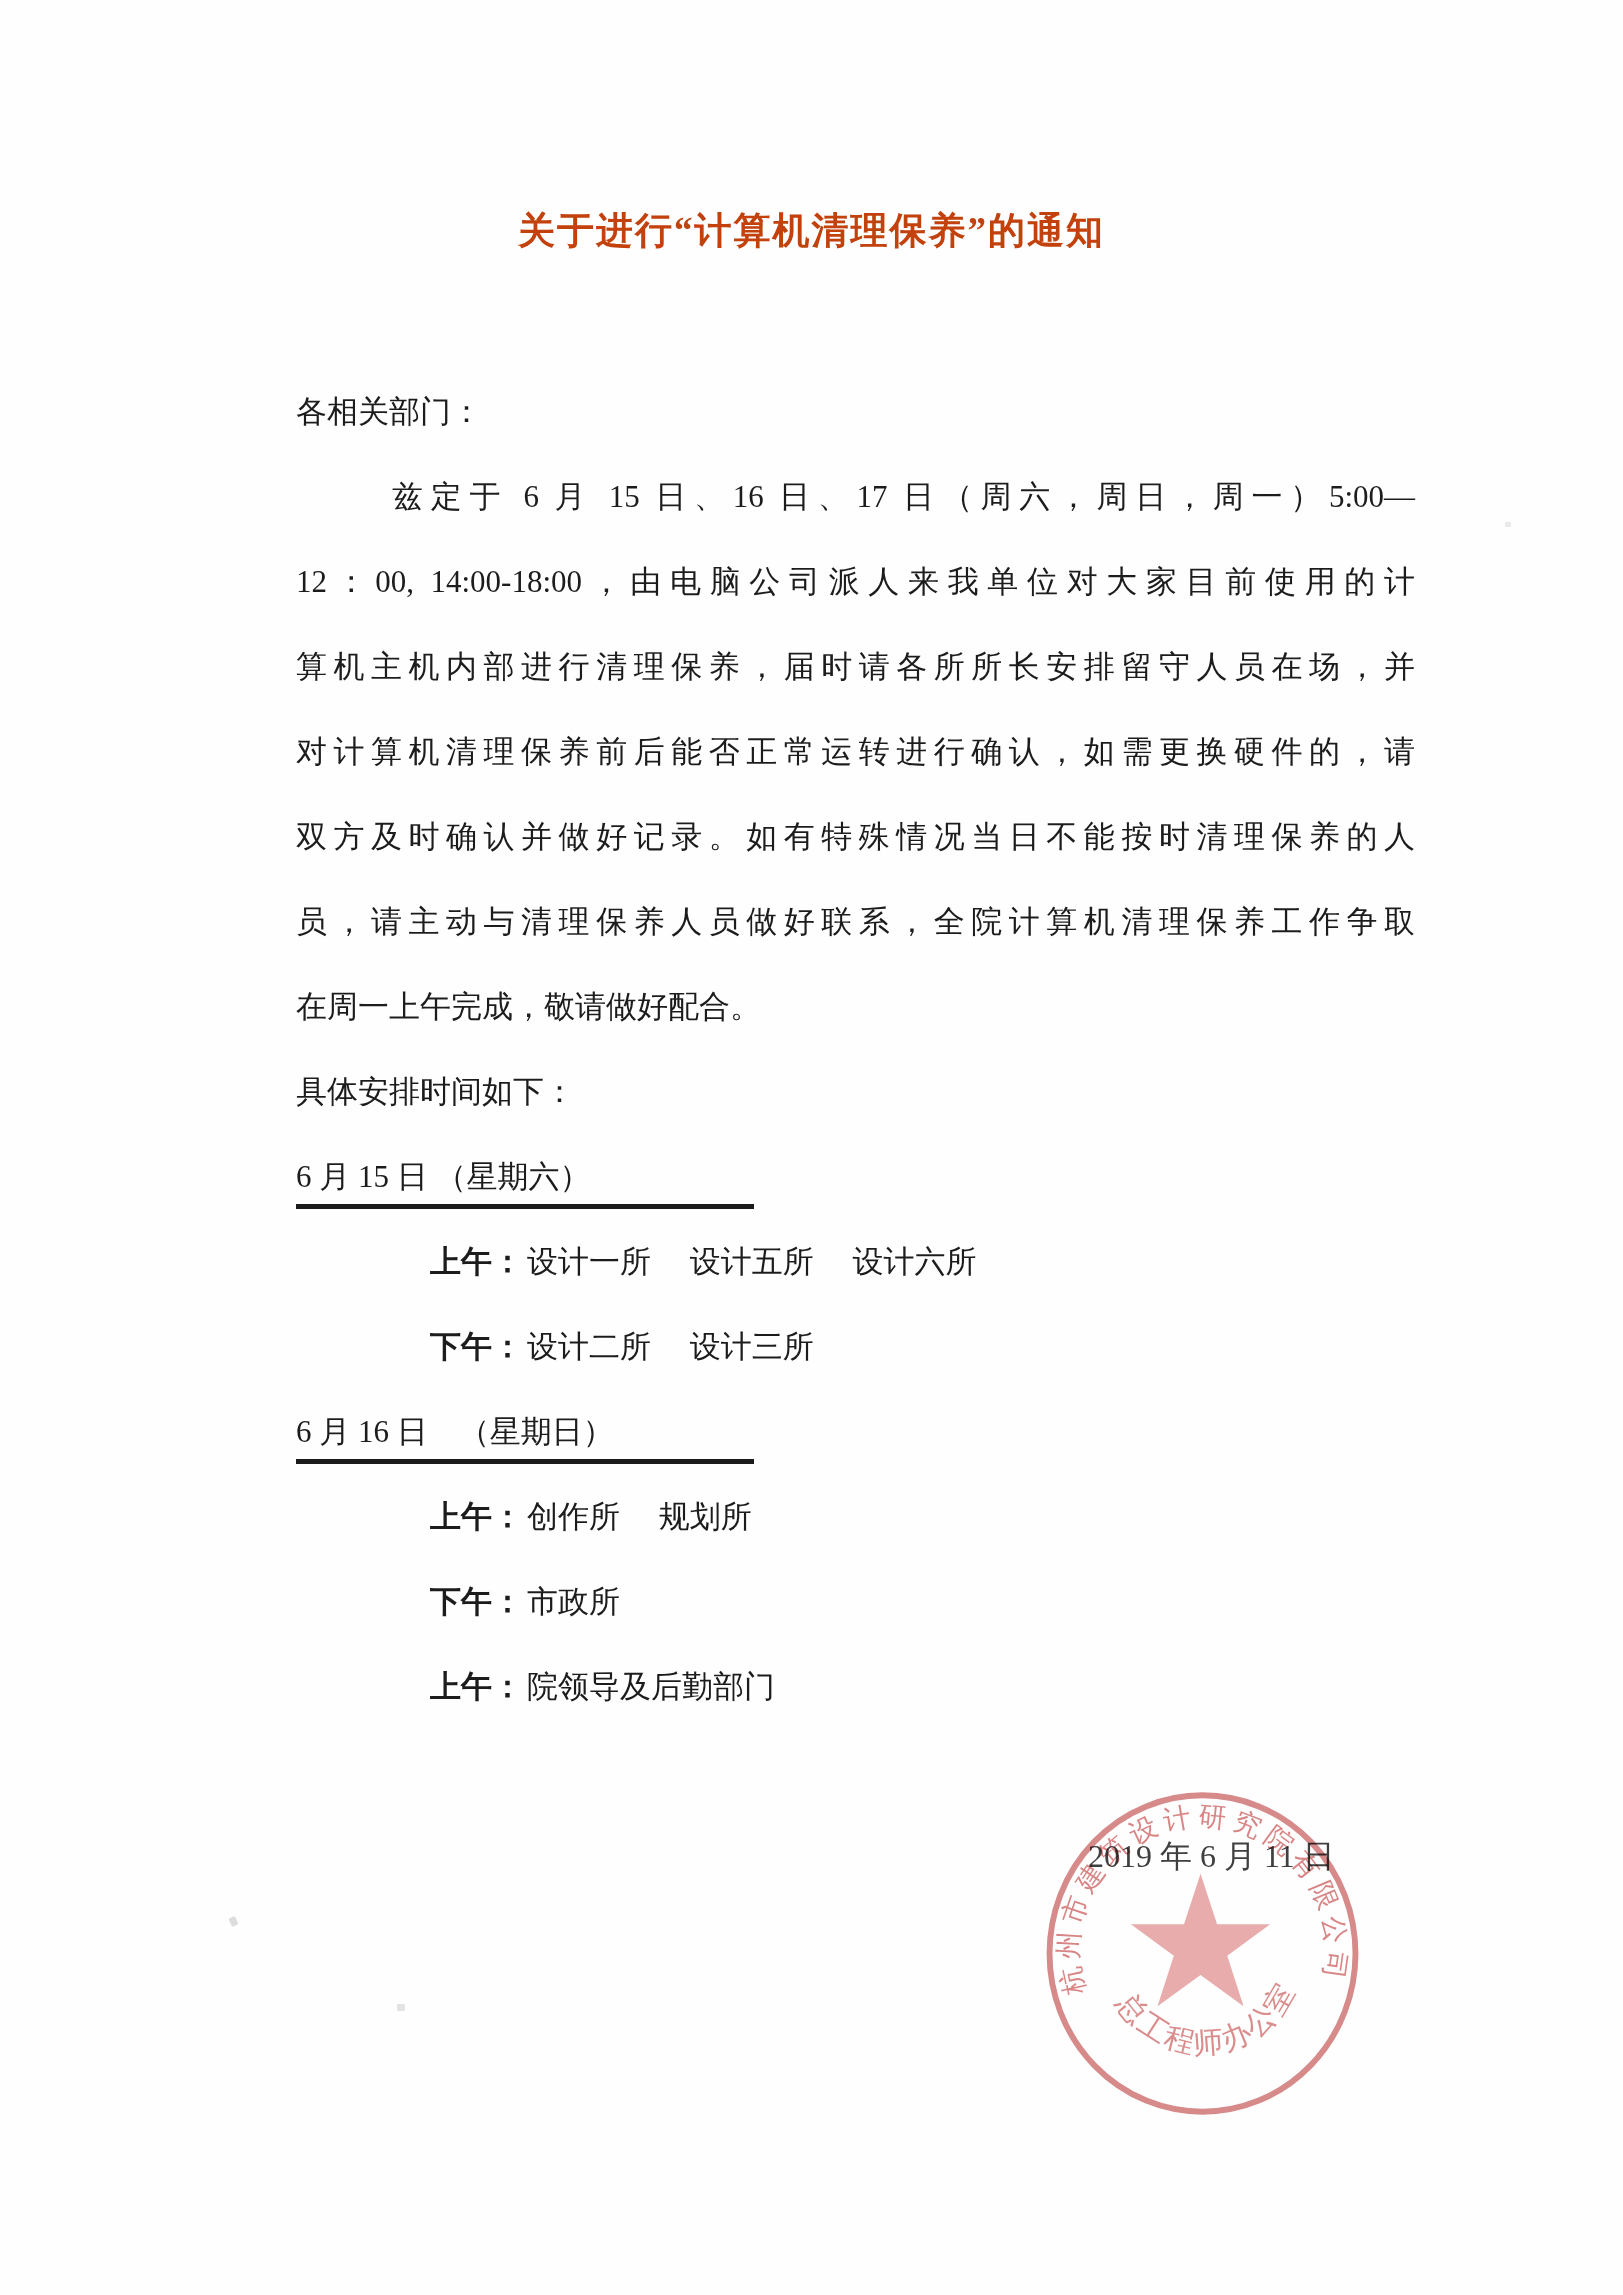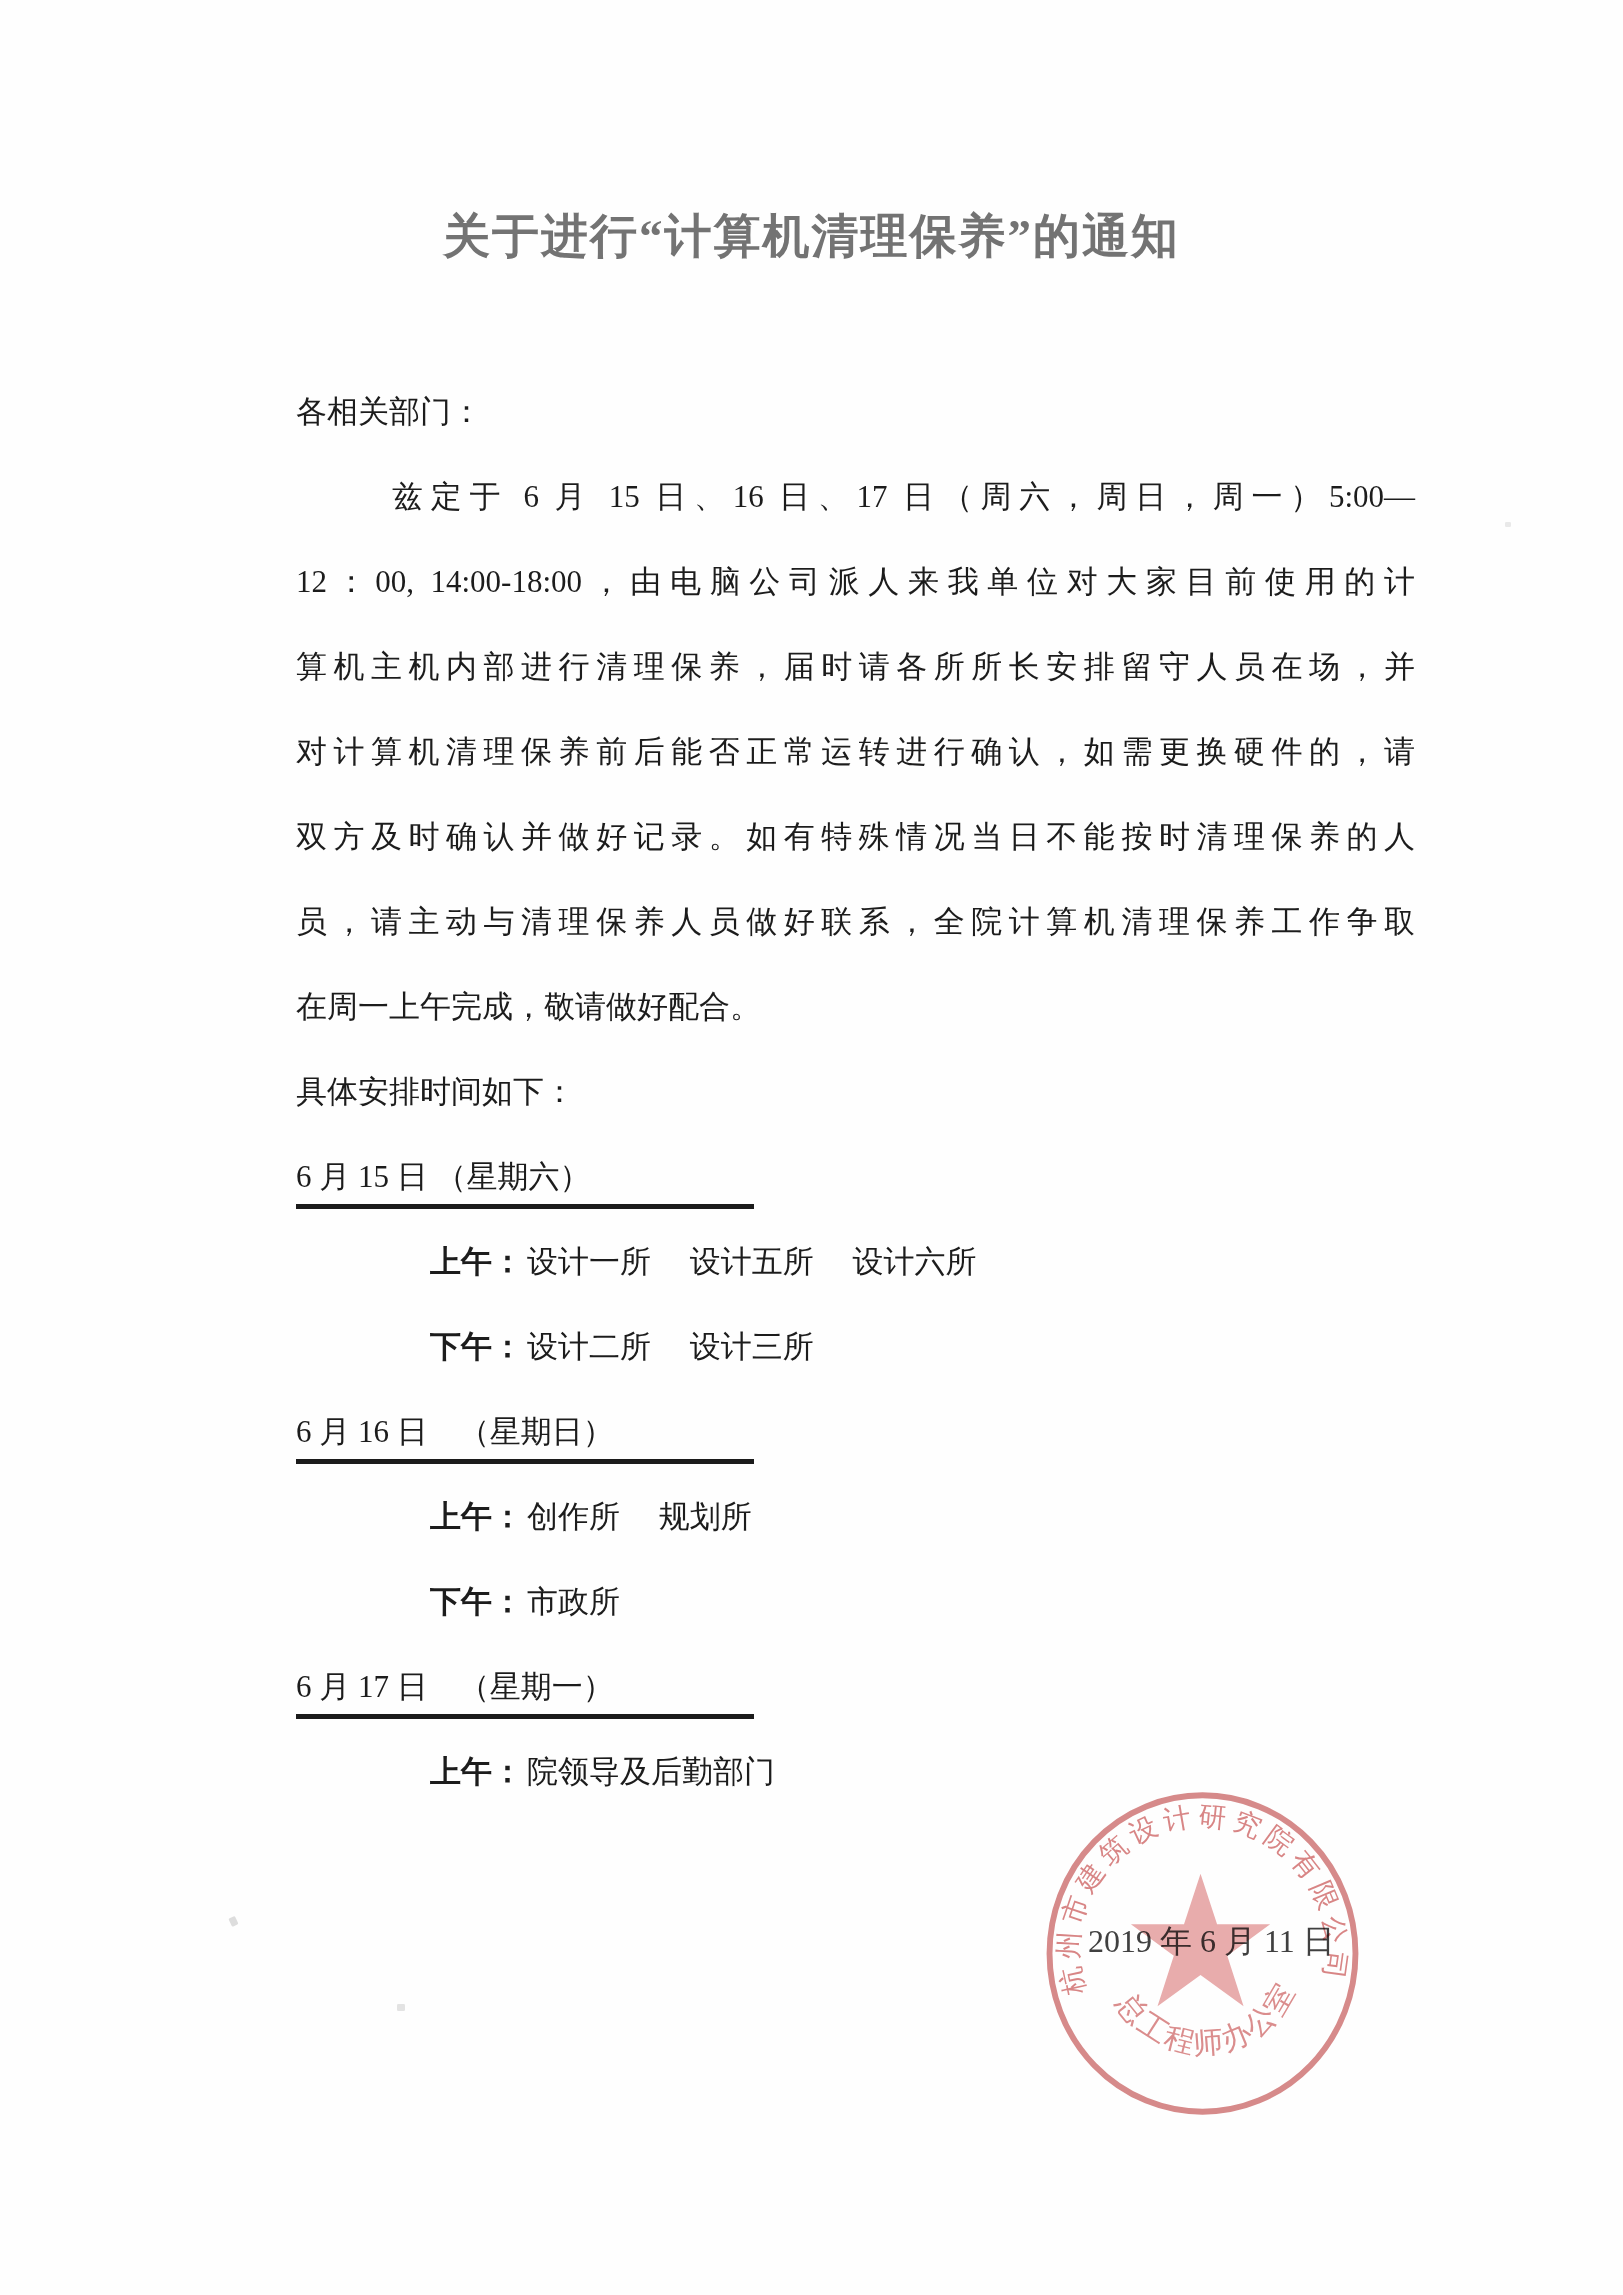--- a/index.html
+++ b/index.html
@@ -15,24 +15,24 @@
     overflow: hidden;
     font-family: "Liberation Serif", "DejaVu Serif", serif;
     color: #1c1c1c;
   }
   .doc-title {
     position: absolute;
     top: 211px;
     left: 0;
     width: 100%;
     text-align: center;
-    font-size: 47px;
+    font-size: 37px;
     font-weight: bold;
     letter-spacing: 2px;
-    color: #737373;
+    color: #c2410c;
     line-height: 1.1;
   }
   .text-col {
     position: absolute;
     top: 369px;
     left: 252px;
     width: 1119px;
     font-size: 31px;
     line-height: 85px;
     margin-left: 44px;
@@ -120,23 +120,20 @@
     <div class="line heading">
       <span class="hd">6 月 16 日　（星期日）</span>
     </div>
     <div class="line slot">
       <span class="slot-label">上午：</span><span>创作所　 规划所</span>
     </div>
     <div class="line slot">
       <span class="slot-label">下午：</span><span>市政所</span>
     </div>
 
-    <div class="line heading">
-      <span class="hd">6 月 17 日　（星期一）</span>
-    </div>
     <div class="line slot">
       <span class="slot-label">上午：</span><span>院领导及后勤部门</span>
     </div>
 
     <div class="line"></div>
     <div class="line date-line">2019 年 6 月 11 日</div>
   </div>
 
   <svg class="stamp" viewBox="0 0 540 540" xmlns="http://www.w3.org/2000/svg">
     <defs>

